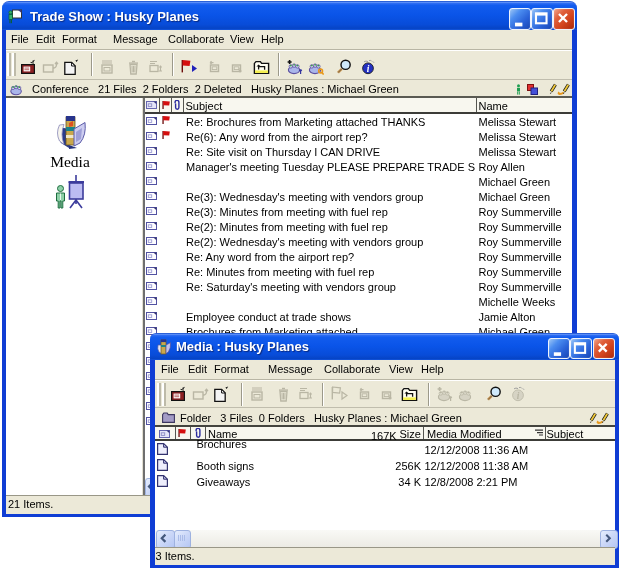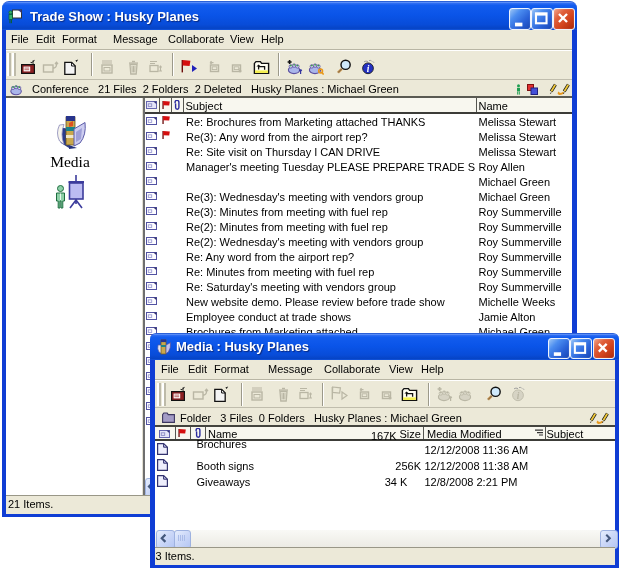--- a/index.html
+++ b/index.html
@@ -224,21 +224,21 @@
 <div class="t" style="left:478.5px;top:115.0px">Melissa Stewart</div>
 <svg class="a" style="left:145.5px;top:131.0px" width="11" height="8" viewBox="0 0 11 8">
       <rect x="0.5" y="0.5" width="10" height="7" fill="#fdfdff" stroke="#5252a2" stroke-width="1"></rect>
       <rect x="2.3" y="2.8" width="3.4" height="2.6" fill="none" stroke="#9c9cd4" stroke-width="0.9"></rect>
       <path d="M7.4 0.5 L10.5 0.5 L10.5 3.2 Z" fill="#31316e"></path>
     </svg>
 <svg class="a" style="left:161.5px;top:130.0px" width="8" height="8" viewBox="0 0 8 8">
       <rect x="0.4" y="0" width="1.3" height="8" fill="#6b0b0b"></rect>
       <path d="M1.2 0 L7.8 0.6 L7.2 4.6 L1.2 4.2 Z" fill="#d50f0f"></path>
     </svg>
-<div class="t" style="left:186px;top:130.0px;width:289px;overflow:hidden">Re(3): Any word from the airport rep?</div>
+<div class="t" style="left:186px;top:130.0px;width:289px;overflow:hidden">Re(6): Any word from the airport rep?</div>
 <div class="t" style="left:478.5px;top:130.0px">Melissa Stewart</div>
 <svg class="a" style="left:145.5px;top:146.0px" width="11" height="8" viewBox="0 0 11 8">
       <rect x="0.5" y="0.5" width="10" height="7" fill="#fdfdff" stroke="#5252a2" stroke-width="1"></rect>
       <rect x="2.3" y="2.8" width="3.4" height="2.6" fill="none" stroke="#9c9cd4" stroke-width="0.9"></rect>
       <path d="M7.4 0.5 L10.5 0.5 L10.5 3.2 Z" fill="#31316e"></path>
     </svg>
 <div class="t" style="left:186px;top:145.0px;width:289px;overflow:hidden">Re: Site visit on Thursday I CAN DRIVE</div>
 <div class="t" style="left:478.5px;top:145.0px">Melissa Stewart</div>
 <svg class="a" style="left:145.5px;top:161.0px" width="11" height="8" viewBox="0 0 11 8">
       <rect x="0.5" y="0.5" width="10" height="7" fill="#fdfdff" stroke="#5252a2" stroke-width="1"></rect>
@@ -300,21 +300,20 @@
       <rect x="2.3" y="2.8" width="3.4" height="2.6" fill="none" stroke="#9c9cd4" stroke-width="0.9"></rect>
       <path d="M7.4 0.5 L10.5 0.5 L10.5 3.2 Z" fill="#31316e"></path>
     </svg>
 <div class="t" style="left:186px;top:280.0px;width:289px;overflow:hidden">Re: Saturday's meeting with vendors group</div>
 <div class="t" style="left:478.5px;top:280.0px">Roy Summerville</div>
 <svg class="a" style="left:145.5px;top:296.0px" width="11" height="8" viewBox="0 0 11 8">
       <rect x="0.5" y="0.5" width="10" height="7" fill="#fdfdff" stroke="#5252a2" stroke-width="1"></rect>
       <rect x="2.3" y="2.8" width="3.4" height="2.6" fill="none" stroke="#9c9cd4" stroke-width="0.9"></rect>
       <path d="M7.4 0.5 L10.5 0.5 L10.5 3.2 Z" fill="#31316e"></path>
     </svg>
-<div class="t" style="left:186px;top:295.0px;width:289px;overflow:hidden">New website demo. Please review before trade show</div>
 <div class="t" style="left:478.5px;top:295.0px">Michelle Weeks</div>
 <svg class="a" style="left:145.5px;top:311.0px" width="11" height="8" viewBox="0 0 11 8">
       <rect x="0.5" y="0.5" width="10" height="7" fill="#fdfdff" stroke="#5252a2" stroke-width="1"></rect>
       <rect x="2.3" y="2.8" width="3.4" height="2.6" fill="none" stroke="#9c9cd4" stroke-width="0.9"></rect>
       <path d="M7.4 0.5 L10.5 0.5 L10.5 3.2 Z" fill="#31316e"></path>
     </svg>
 <div class="t" style="left:186px;top:310.0px;width:289px;overflow:hidden">Employee conduct at trade shows</div>
 <div class="t" style="left:478.5px;top:310.0px">Jamie Alton</div>
 <svg class="a" style="left:145.5px;top:326.0px" width="11" height="8" viewBox="0 0 11 8">
       <rect x="0.5" y="0.5" width="10" height="7" fill="#fdfdff" stroke="#5252a2" stroke-width="1"></rect>
@@ -538,21 +537,21 @@
       <path d="M6.6 0.6 L6.6 4.2 L10.4 4.2 Z" fill="#bcbce8" stroke="#32326e" stroke-width="1"></path>
     </svg>
 <div class="t" style="left:46.5px;top:127.0px">Booth signs</div>
 <div class="t" style="left:221px;top:127.0px;width:50px;text-align:right">256K</div>
 <div class="t" style="left:274.5px;top:127.0px">12/12/2008 11:38 AM</div>
 <svg class="a" style="left:7px;top:141.8px" width="11" height="12" viewBox="0 0 11 12">
       <path d="M0.6 0.6 L6.6 0.6 L10.4 4.2 L10.4 11.4 L0.6 11.4 Z" fill="#eeeefc" stroke="#32326e" stroke-width="1.2"></path>
       <path d="M6.6 0.6 L6.6 4.2 L10.4 4.2 Z" fill="#bcbce8" stroke="#32326e" stroke-width="1"></path>
     </svg>
 <div class="t" style="left:46.5px;top:143.0px">Giveaways</div>
-<div class="t" style="left:221px;top:143.0px;width:50px;text-align:center">34 K</div>
+<div class="t" style="left:221px;top:143.0px;width:50px;text-align:right">34 K</div>
 <div class="t" style="left:274.5px;top:143.0px">12/8/2008 2:21 PM</div>
 <div class="a" style="left:4.5px;top:196.5px;width:460px;height:17.5px;background:linear-gradient(180deg,#f9f9f6,#ecebe4)"></div>
 <div class="a" style="left:5.5px;top:197px;width:17px;height:16.5px;border-radius:3px;border:1px solid #9eb2e0;background:linear-gradient(135deg,#e6eefd 0%,#cdd9f8 45%,#b4c6f4 100%)"><svg width="15" height="14.5" viewBox="0 0 16 16">
         <path d="M9 4 L5 8 L9 12" fill="none" stroke="#44587c" stroke-width="2.4"></path>
       </svg></div>
 <div class="a" style="left:23.5px;top:197px;width:15px;height:16.5px;border-radius:3px;border:1px solid #9eb2e0;background:linear-gradient(135deg,#e6eefd 0%,#cdd9f8 45%,#b4c6f4 100%)"><svg width="13" height="14" viewBox="0 0 13 14">
         <path d="M3.5 4 L3.5 10 M5.5 4 L5.5 10 M7.5 4 L7.5 10 M9.5 4 L9.5 10" stroke="#aabce8" stroke-width="1"></path>
       </svg></div>
 <div class="a" style="left:450px;top:197px;width:16px;height:16.5px;border-radius:3px;border:1px solid #9eb2e0;background:linear-gradient(135deg,#e6eefd 0%,#cdd9f8 45%,#b4c6f4 100%)"><svg width="14" height="14.5" viewBox="0 0 16 16">
         <path d="M6 4 L10 8 L6 12" fill="none" stroke="#44587c" stroke-width="2.4"></path>

